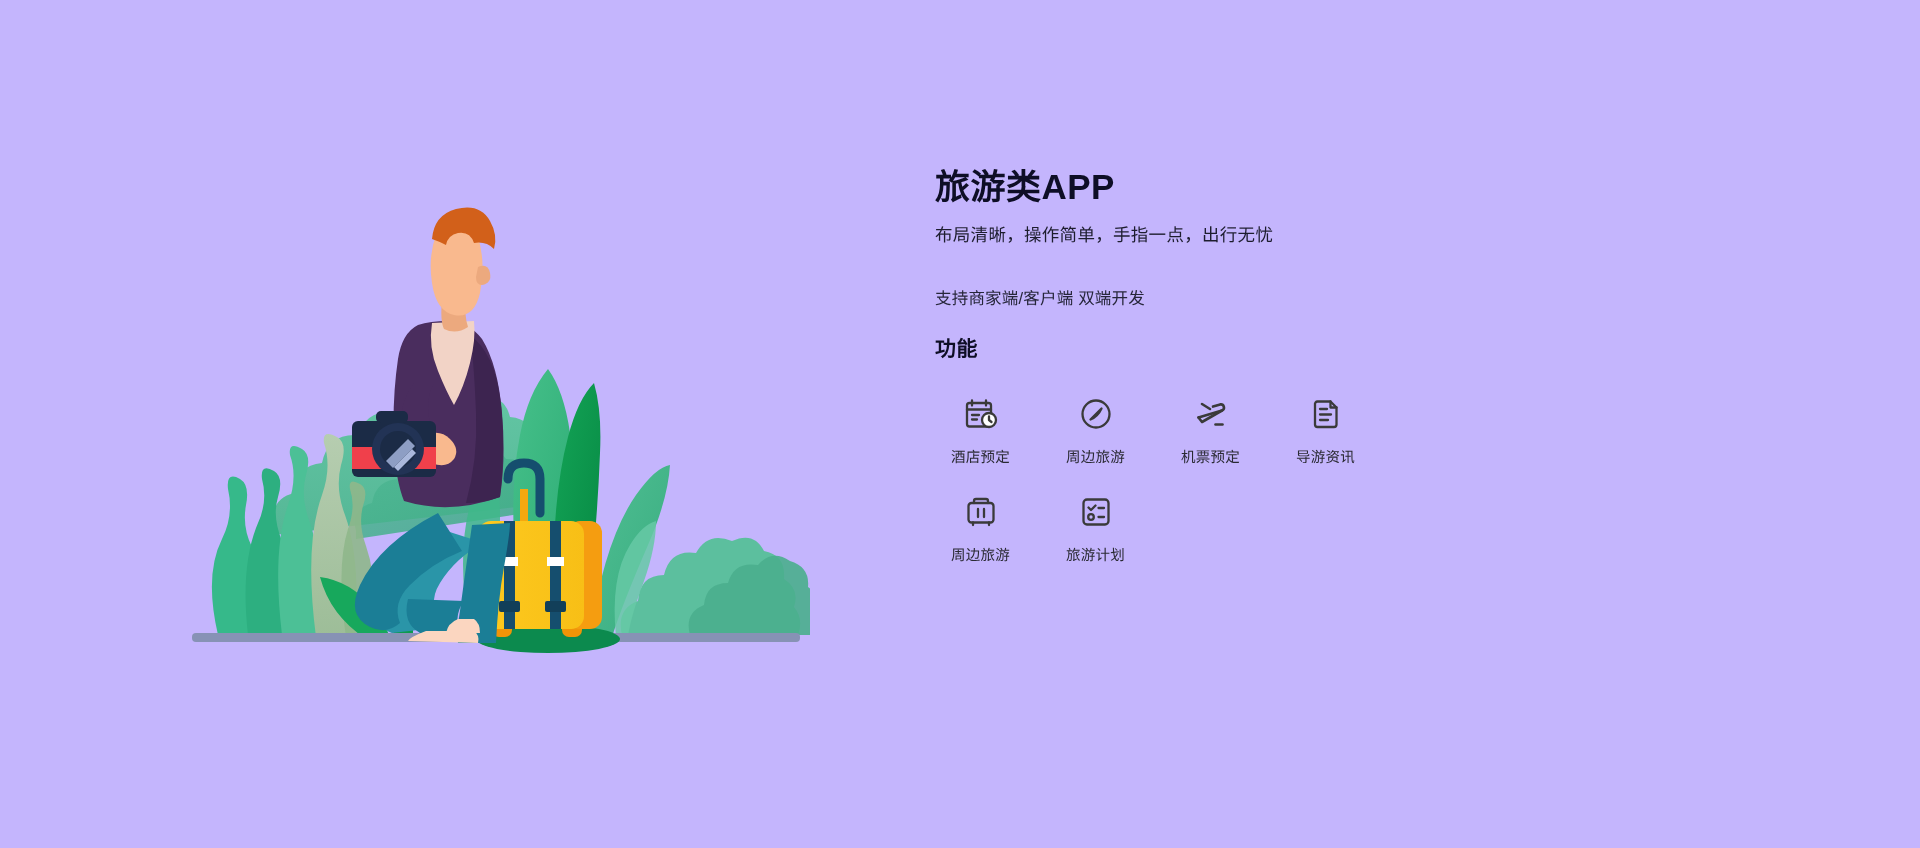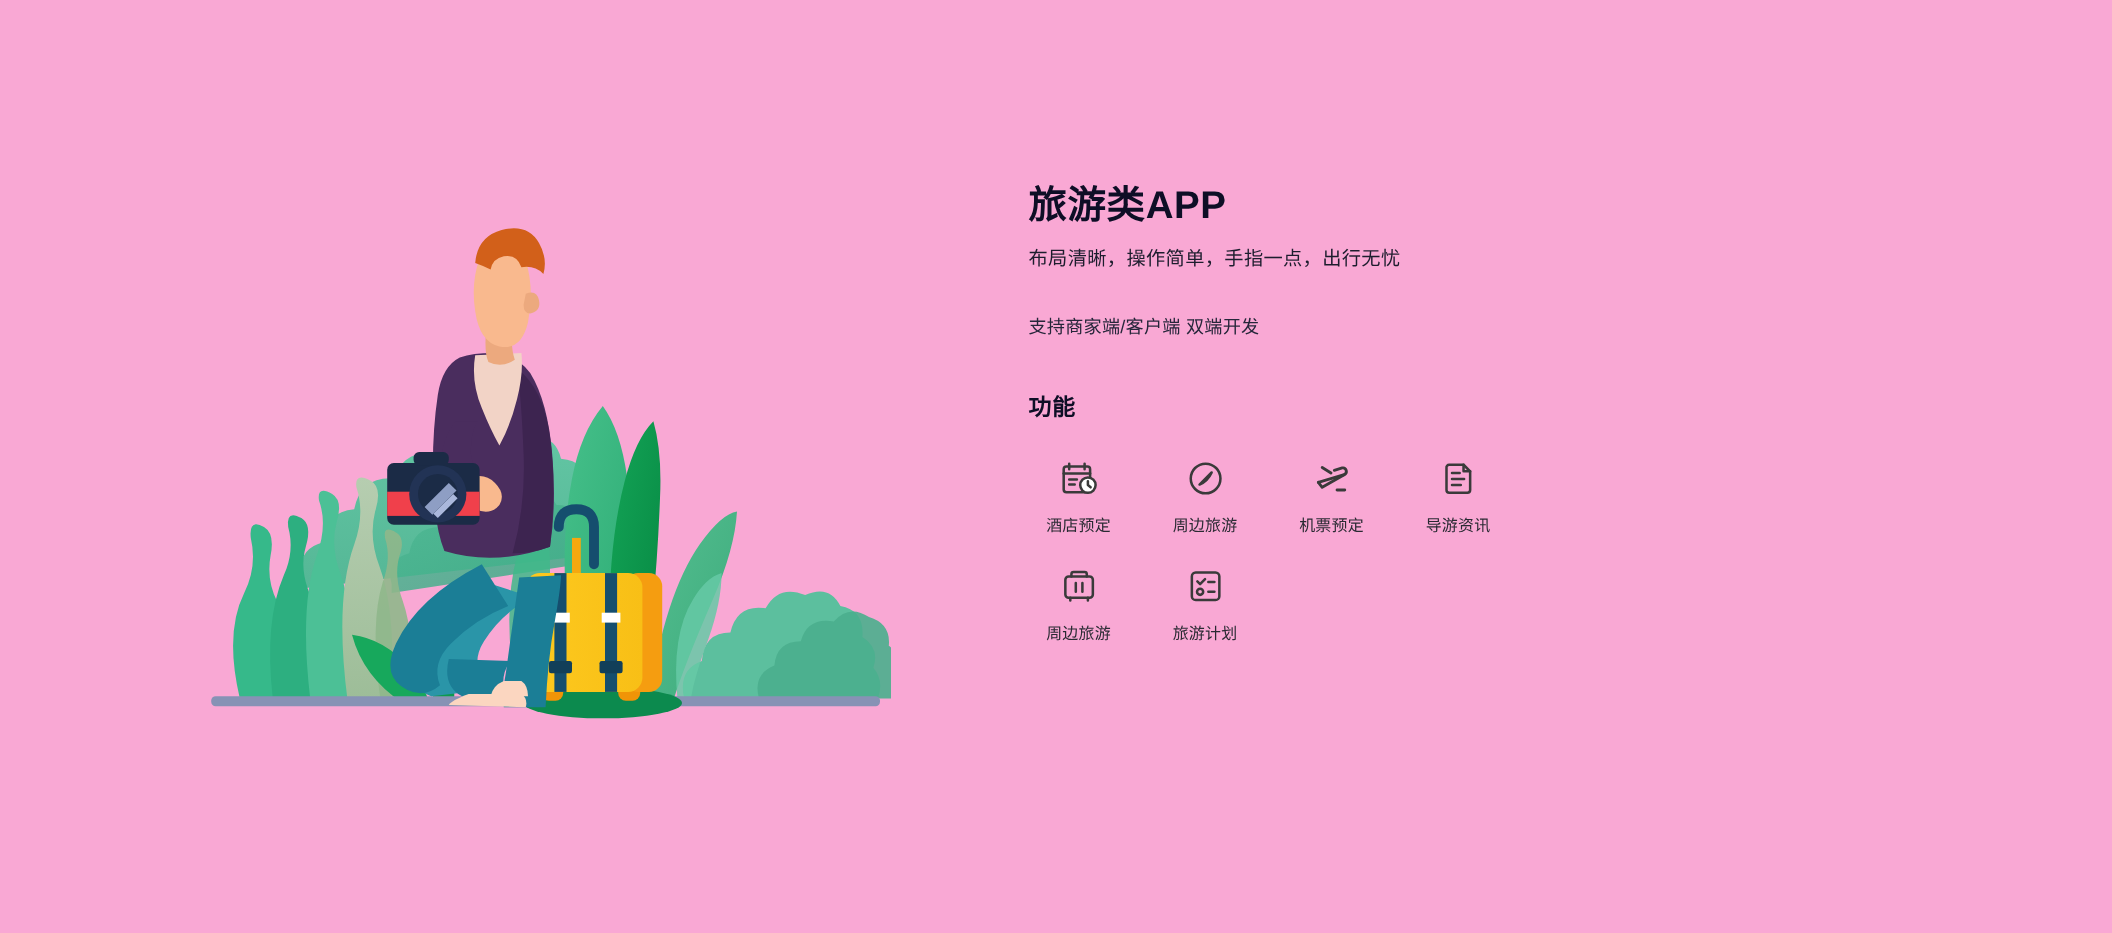--- a/index.html
+++ b/index.html
@@ -8,21 +8,21 @@
     width: 1920px;
     height: 848px;
     background: #ffffff;
     font-family: "Liberation Sans", "DejaVu Sans", sans-serif;
     overflow: hidden;
   }
   .page {
     position: relative;
     width: 1920px;
     height: 848px;
-    background: #f9a8d4;
+    background: #c4b5fd;
   }
 
   
   .illustration-pane {
     position: absolute;
     left: 0;
     top: 0;
     width: 960px;
     height: 848px;
   }
@@ -61,21 +61,21 @@
   .desc-block {
     margin-top: 37px;
   }
   .desc-line {
     font-size: 16.5px;
     color: #26263a;
     line-height: 30px;
     letter-spacing: 0.2px;
   }
   .features-heading {
-    margin-top: 40px;
+    margin-top: 19px;
     font-size: 21px;
     font-weight: 700;
     color: #0e0e26;
     letter-spacing: 0.5px;
   }
 
   .feature-grid {
     margin-top: 20px;
     width: 470px;
   }

